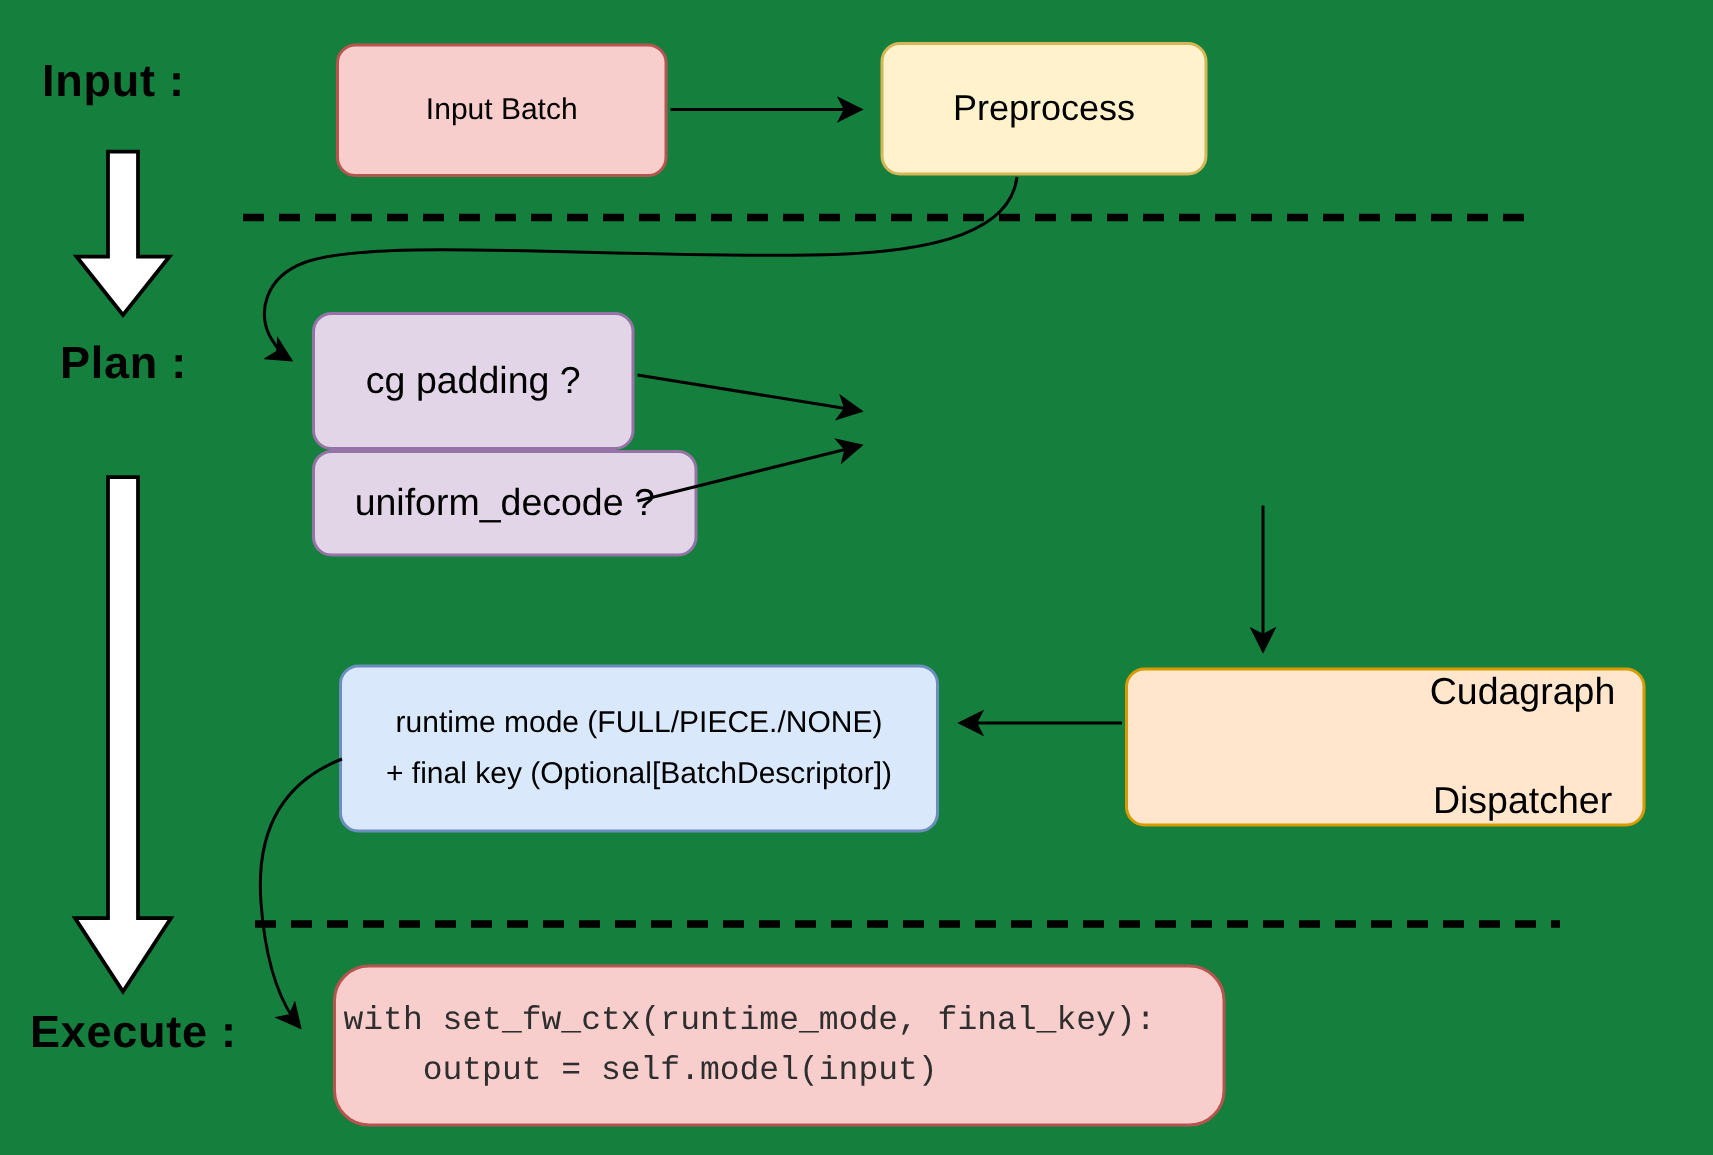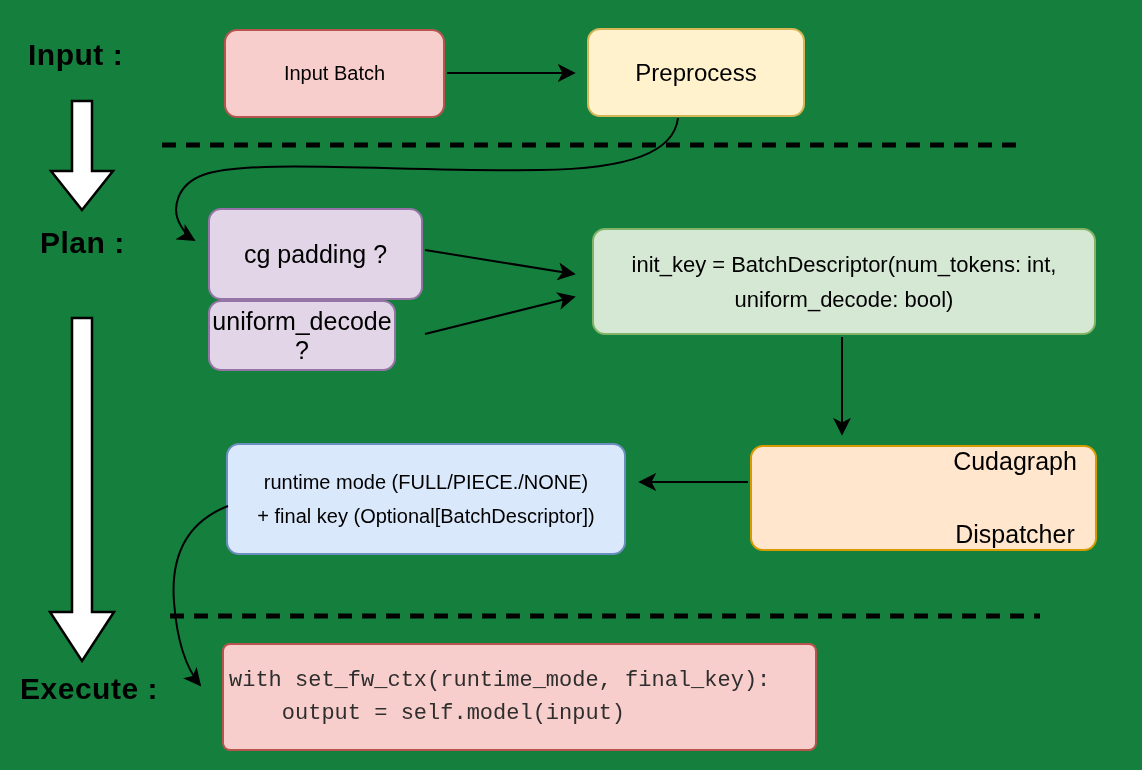--- a/index.html
+++ b/index.html
@@ -65,40 +65,40 @@
   .yellow { background: var(--yellow-fill,#fff2cc); border-color: var(--yellow-stroke,#d6b656); }
   .purple { background: var(--purple-fill,#e1d5e7); border-color: var(--purple-stroke,#9673a6); }
   .green  { background: var(--green-fill, #d5e8d4); border-color: var(--green-stroke, #82b366); }
   .blue   { background: var(--blue-fill,  #dae8fc); border-color: var(--blue-stroke,  #6c8ebf); }
   .orange       { background: var(--orange-fill,       #ffe6cc); border-color: var(--orange-stroke, #d79b00); }
   .orange-inner { background: var(--orange-inner-fill, #fbceac); border-color: var(--orange-stroke, #d79b00); }
 
   #node-input-batch    { left: 224px; top: 29px;  width: 221px; height: 89px;  font-size: 20px; }
   #node-preprocess     { left: 587px; top: 28px;  width: 218px; height: 89px;  font-size: 24px; }
   #node-cg-padding     { left: 208px; top: 208px; width: 215px; height: 92px;  font-size: 25px; }
-  #node-uniform-decode { left: 208px; top: 300px; width: 188px; height: 71px;  font-size: 25px; }
+  #node-uniform-decode { left: 208px; top: 300px; width: 257px; height: 71px;  font-size: 25px; }
   #node-init-key       { left: 592px; top: 228px; width: 504px; height: 107px; font-size: 22px; line-height: 35px; }
   #node-cudagraph      { left: 750px; top: 445px; width: 347px; height: 106px; z-index: 1; }
   #node-dispatch       { left: 752px; top: 443px; width: 181px; height: 73px;  font-size: 21px; z-index: 2; }
   #label-cudagraph {
     position: absolute;
     left: 933px; top: 445px; width: 164px; height: 106px;
     display: flex; flex-direction: column; align-items: center; justify-content: space-between;
     font-size: 25px; line-height: 33px; text-align: center; z-index: 2;
   }
   #node-runtime        { left: 226px; top: 443px; width: 400px; height: 112px; font-size: 20px; line-height: 34px; }
   #node-execute-code   {
     left: 222px; top: 643px; width: 595px; height: 108px;
     font-size: 22px; line-height: 33px;
     font-family: "Liberation Mono", monospace;
     color: #2e2e2e;
     align-items: flex-start;
     padding-left: 5px;
     text-align: left;
-    border-radius: 8px;
+    border-radius: 24px;
   }
   #node-execute-code span { white-space: pre; }
 </style>
 </head>
 <body>
 
 <div class="canvas">
 
   <div class="stage-label" id="label-input">Input :</div>
   <div class="stage-label" id="label-plan">Plan :</div>
@@ -113,24 +113,20 @@
   </div>
 
   <div class="node purple" id="node-cg-padding">
     <span>cg padding ?</span>
   </div>
 
   <div class="node purple" id="node-uniform-decode">
     <span>uniform_decode ?</span>
   </div>
 
-  <div class="node green" id="node-init-key">
-    <span>init_key = BatchDescriptor(num_tokens: int,</span>
-    <span>uniform_decode: bool)</span>
-  </div>
 
   <div class="node orange" id="node-cudagraph"></div>
   <div id="label-cudagraph">
     <span>Cudagraph</span>
     <span>Dispatcher</span>
   </div>
 
 
   <div class="node blue" id="node-runtime">
     <span>runtime mode (FULL/PIECE./NONE)</span>

